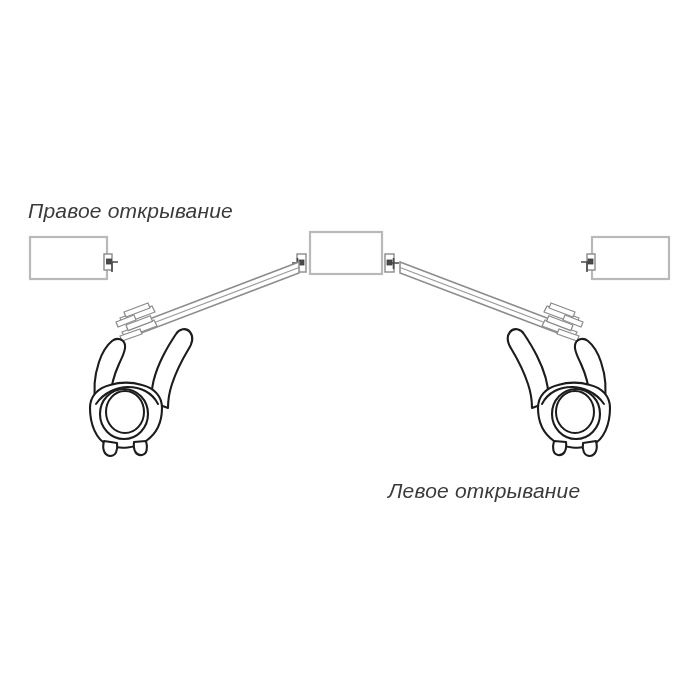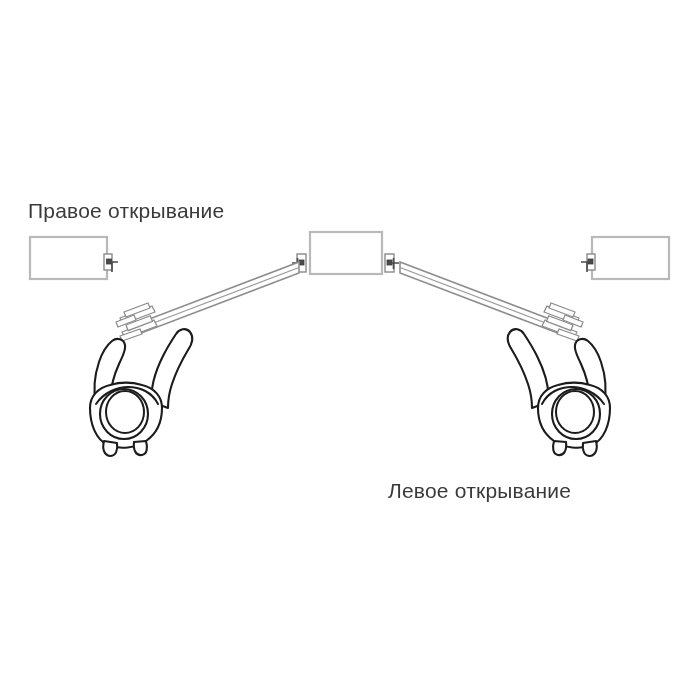--- a/index.html
+++ b/index.html
@@ -15,20 +15,21 @@
     position: relative;
     overflow: hidden;
   }
   #diagram-root {
     position: absolute;
     left: 0;
     top: 0;
     width: 700px;
     height: 572px;
     background: #ffffff;
+    font-style: italic;
   }
   svg.canvas {
     display: block;
     width: 700px;
     height: 700px;
   }
   .label-text {
     font-family: "Liberation Sans", sans-serif;
     font-size: 21px;
     font-weight: 400;

